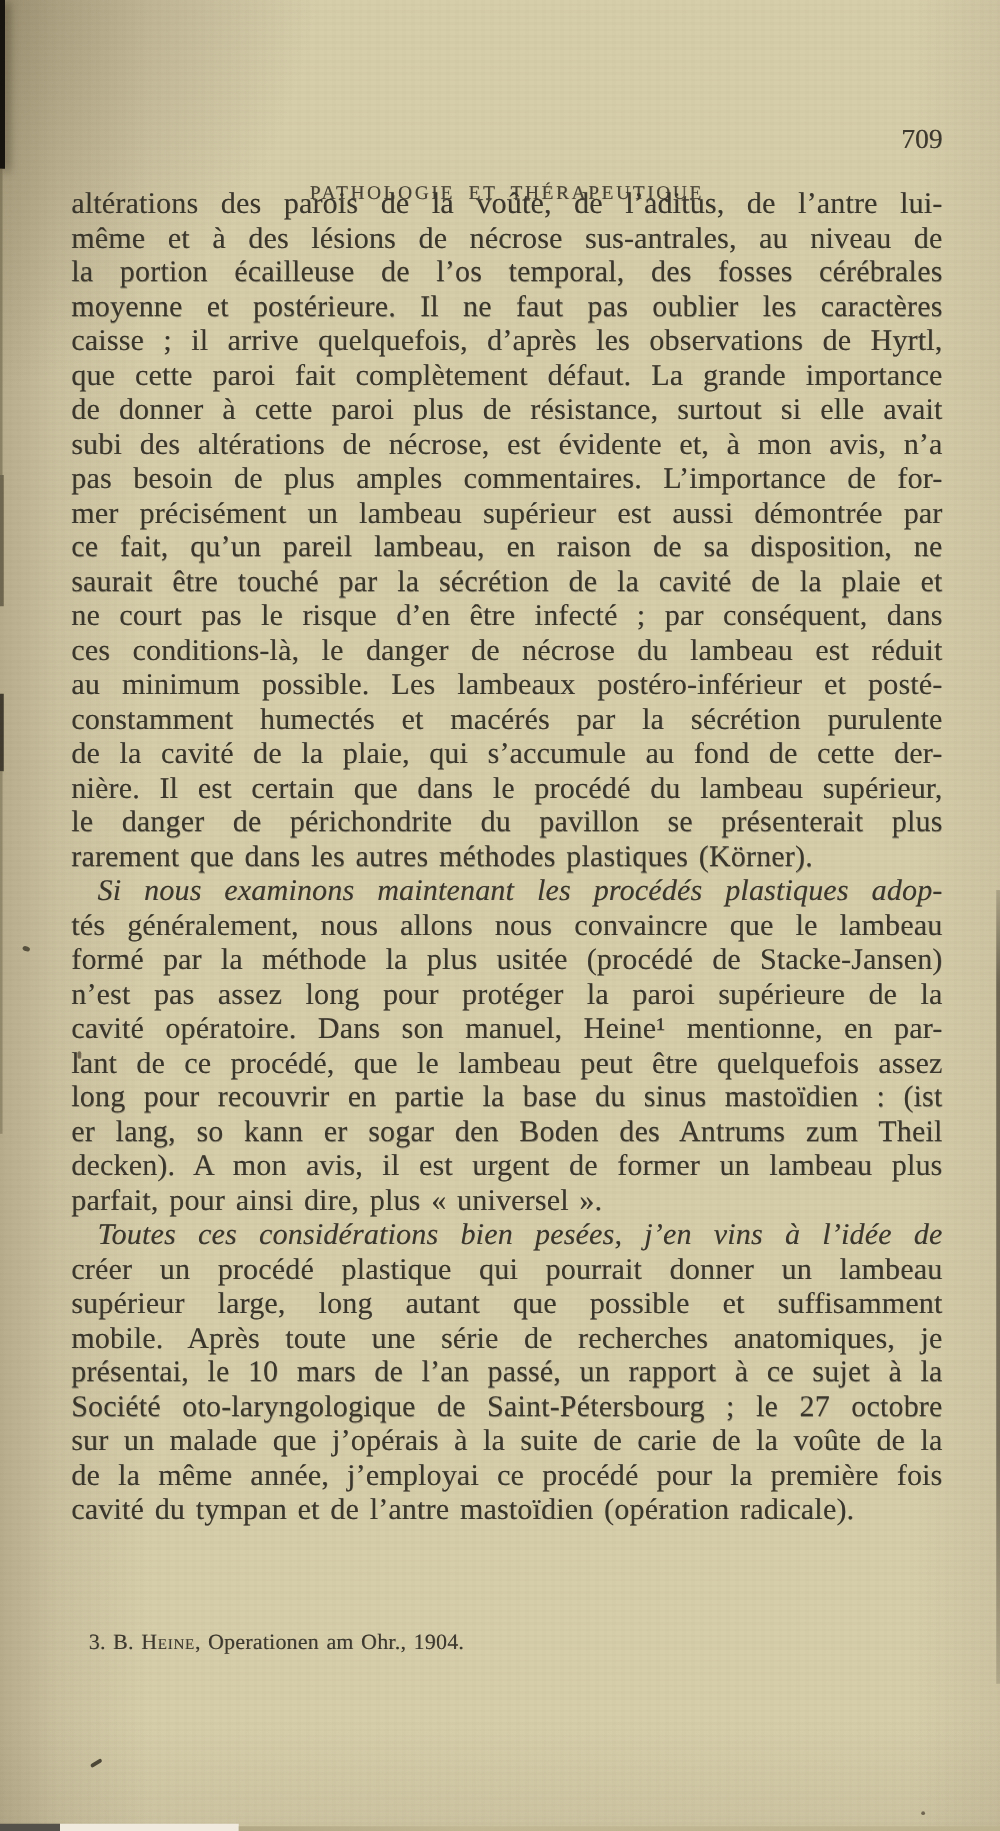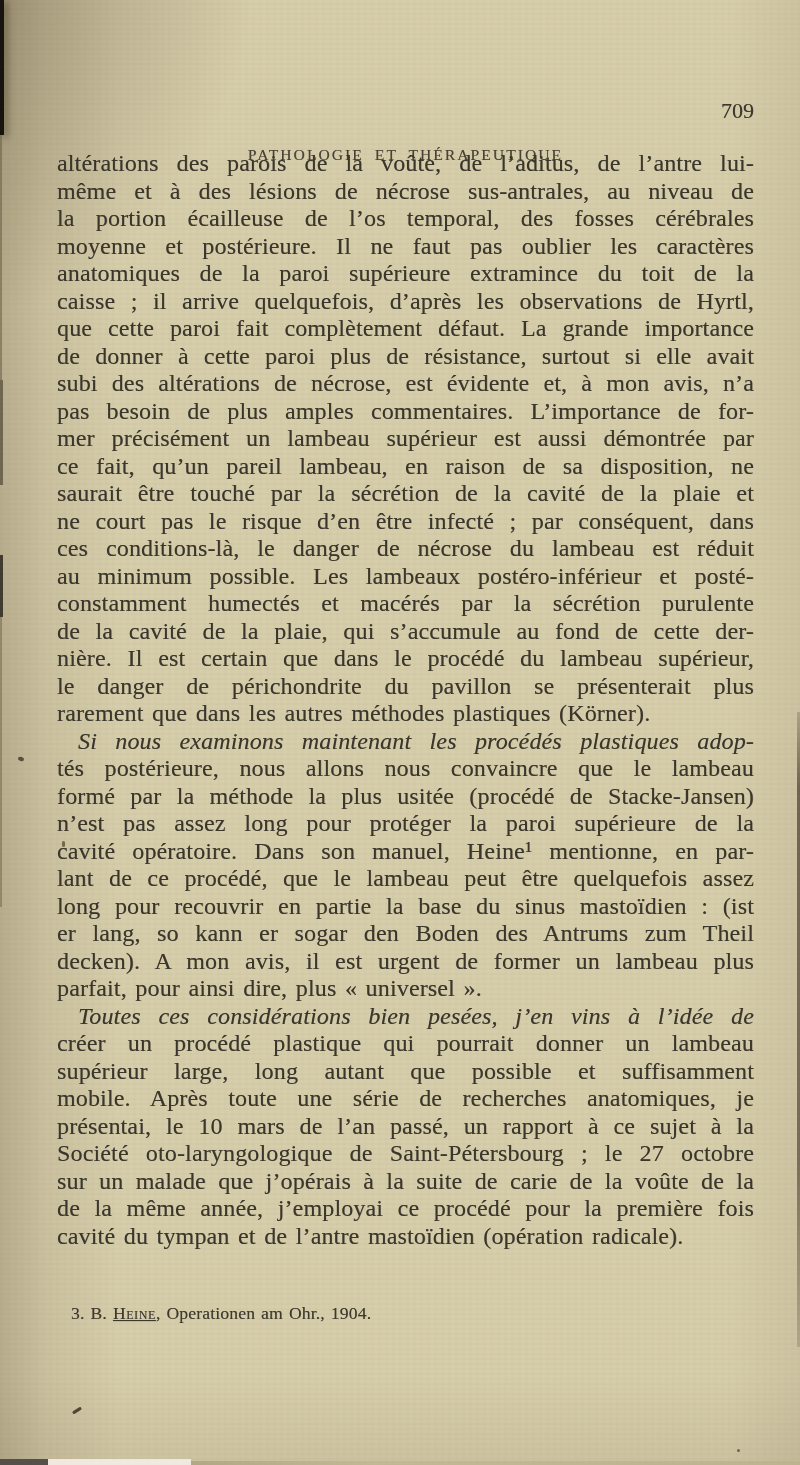--- a/index.html
+++ b/index.html
@@ -41,21 +41,21 @@
   .para{margin:0;}
   .line{text-align:justify;text-align-last:justify;white-space:normal;height:27.5px;overflow:visible;}
   .line.last{text-align-last:left;}
   .line.indent{padding-left:21px;font-style:italic;}
   
   .footnote{
     position:absolute;top:1303px;left:71px;width:660px;
     font-size:17.5px;letter-spacing:0.2px;word-spacing:0.08em;
     color:#3d392e;text-shadow:0.3px 0.3px 0.4px rgba(60,54,40,0.45);
   }
-  .smallcaps{font-variant:small-caps;letter-spacing:0.6px;text-decoration:underline;}
+  .smallcaps{font-variant:small-caps;letter-spacing:0.6px;}
   
   .artifact{position:absolute;pointer-events:none;}
   .edge-left-dark-top{left:0;top:0;width:4px;height:135px;background:#17140f;box-shadow:3px 2px 7px rgba(40,32,18,0.55);}
   .edge-left-faint-1{left:0;top:135px;width:2px;height:245px;background:rgba(104,94,70,0.55);}
   .edge-left-med{left:0;top:380px;width:3px;height:105px;background:rgba(74,66,48,0.65);}
   .edge-left-dark-2{left:0;top:555px;width:3px;height:62px;background:rgba(45,40,30,0.85);}
   .edge-left-faint-2{left:0;top:617px;width:2px;height:290px;background:rgba(110,99,74,0.5);}
   .edge-right{right:0;top:712px;width:3px;height:635px;
     background:linear-gradient(180deg, rgba(80,72,58,0.25), rgba(78,70,56,0.75) 12%, rgba(82,74,60,0.7) 70%, rgba(96,87,68,0.25));}
   .edge-bottom-dark{left:0;bottom:0;width:48px;height:6px;background:#53514a;}
@@ -75,41 +75,40 @@
     <div class="running-title">PATHOLOGIE ET THÉRAPEUTIQUE</div>
     <div class="page-number">709</div>
   </div>
 
   <div class="body-text" id="body-text">
       <div class="para">
         <div class="line">altérations des parois de la voûte, de l’aditus, de l’antre lui-</div>
         <div class="line">même et à des lésions de nécrose sus-antrales, au niveau de</div>
         <div class="line">la portion écailleuse de l’os temporal, des fosses cérébrales</div>
         <div class="line">moyenne et postérieure. Il ne faut pas oublier les caractères</div>
-        <div class="line">anatomiques de la paroi supérieure extramince du toit de la</div>
         <div class="line">caisse ; il arrive quelquefois, d’après les observations de Hyrtl,</div>
         <div class="line">que cette paroi fait complètement défaut. La grande importance</div>
         <div class="line">de donner à cette paroi plus de résistance, surtout si elle avait</div>
         <div class="line">subi des altérations de nécrose, est évidente et, à mon avis, n’a</div>
         <div class="line">pas besoin de plus amples commentaires. L’importance de for-</div>
         <div class="line">mer précisément un lambeau supérieur est aussi démontrée par</div>
         <div class="line">ce fait, qu’un pareil lambeau, en raison de sa disposition, ne</div>
         <div class="line">saurait être touché par la sécrétion de la cavité de la plaie et</div>
         <div class="line">ne court pas le risque d’en être infecté ; par conséquent, dans</div>
         <div class="line">ces conditions-là, le danger de nécrose du lambeau est réduit</div>
         <div class="line">au minimum possible. Les lambeaux postéro-inférieur et posté-</div>
         <div class="line">constamment humectés et macérés par la sécrétion purulente</div>
         <div class="line">de la cavité de la plaie, qui s’accumule au fond de cette der-</div>
         <div class="line">nière. Il est certain que dans le procédé du lambeau supérieur,</div>
         <div class="line">le danger de périchondrite du pavillon se présenterait plus</div>
         <div class="line last">rarement que dans les autres méthodes plastiques (Körner).</div>
       </div>
       <div class="para">
         <div class="line indent">Si nous examinons maintenant les procédés plastiques adop-</div>
-        <div class="line">tés postérieure, nous allons nous convaincre que le lambeau</div>
+        <div class="line">tés généralement, nous allons nous convaincre que le lambeau</div>
         <div class="line">formé par la méthode la plus usitée (procédé de Stacke-Jansen)</div>
         <div class="line">n’est pas assez long pour protéger la paroi supérieure de la</div>
         <div class="line">cavité opératoire. Dans son manuel, Heine¹ mentionne, en par-</div>
         <div class="line">lant de ce procédé, que le lambeau peut être quelquefois assez</div>
         <div class="line">long pour recouvrir en partie la base du sinus mastoïdien : (ist</div>
         <div class="line">er lang, so kann er sogar den Boden des Antrums zum Theil</div>
         <div class="line">decken). A mon avis, il est urgent de former un lambeau plus</div>
         <div class="line last">parfait, pour ainsi dire, plus « universel ».</div>
       </div>
       <div class="para">

